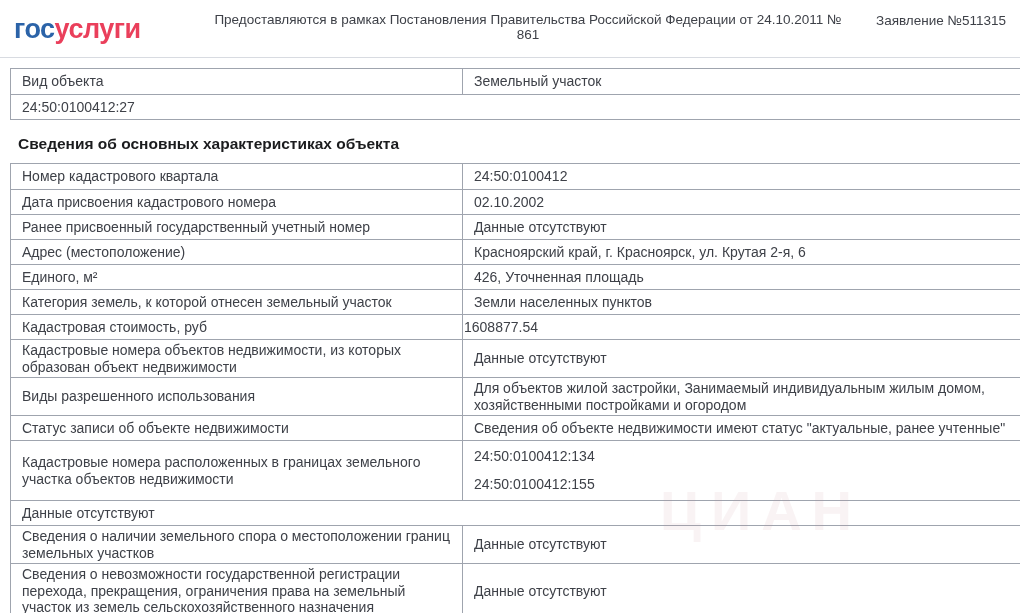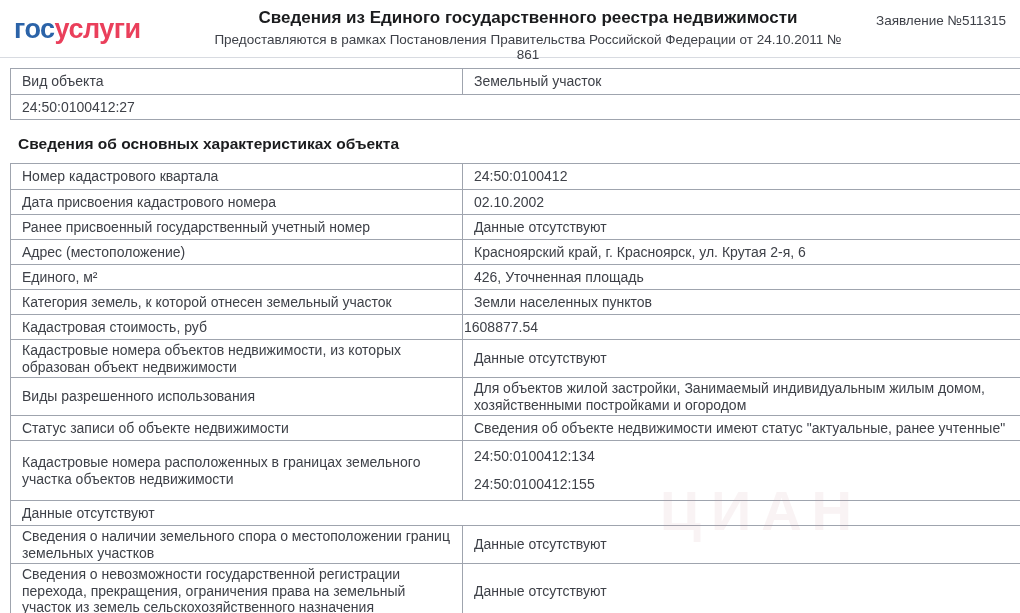--- a/index.html
+++ b/index.html
@@ -107,21 +107,20 @@
   }
 </style>
 </head>
 <body>
 
 <div class="header">
   <div class="logo">
     <span class="gos">гос</span><span class="uslugi">услуги</span>
   </div>
   <div class="header-center">
-    <div class="doc-title">Сведения из Единого государственного реестра недвижимости</div>
     <div class="doc-subtitle">Предоставляются в рамках Постановления Правительства Российской Федерации от 24.10.2011 № 861</div>
   </div>
   <div class="application">Заявление №511315</div>
 </div>
 
 <div class="tbl" id="summary-table">
     <div class="trow">
       <div class="cell lcell">Вид объекта</div>
       <div class="cell vcell">Земельный участок</div>
     </div>

